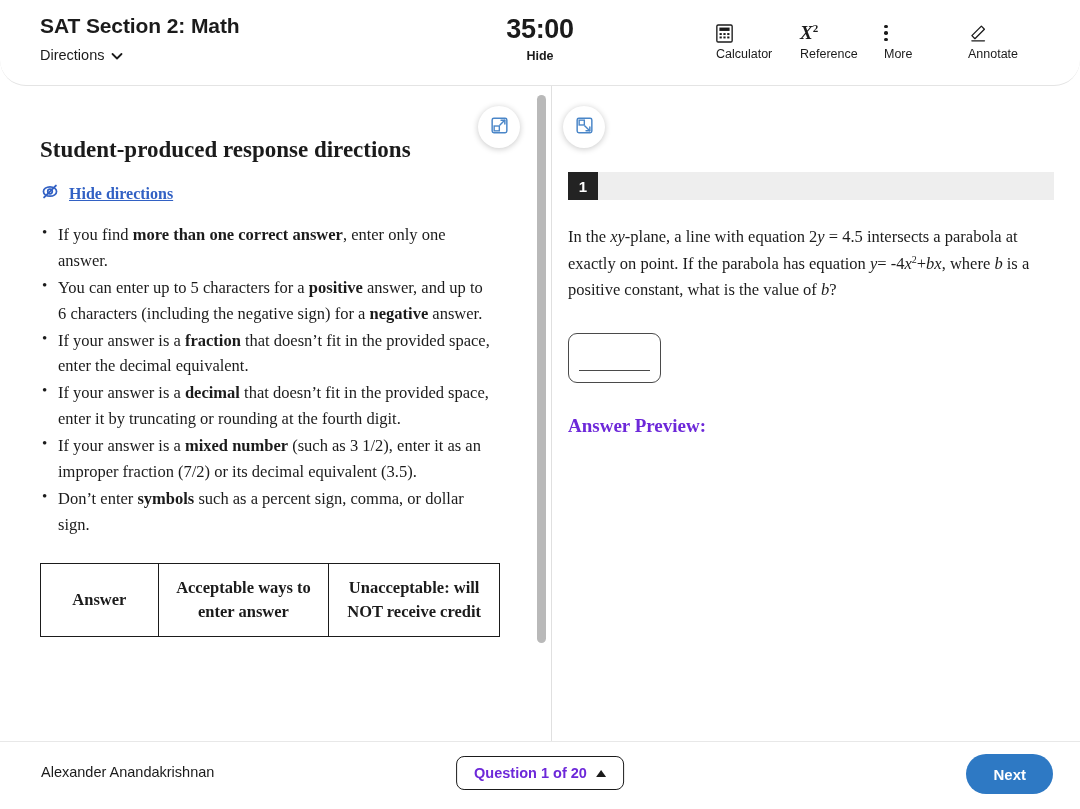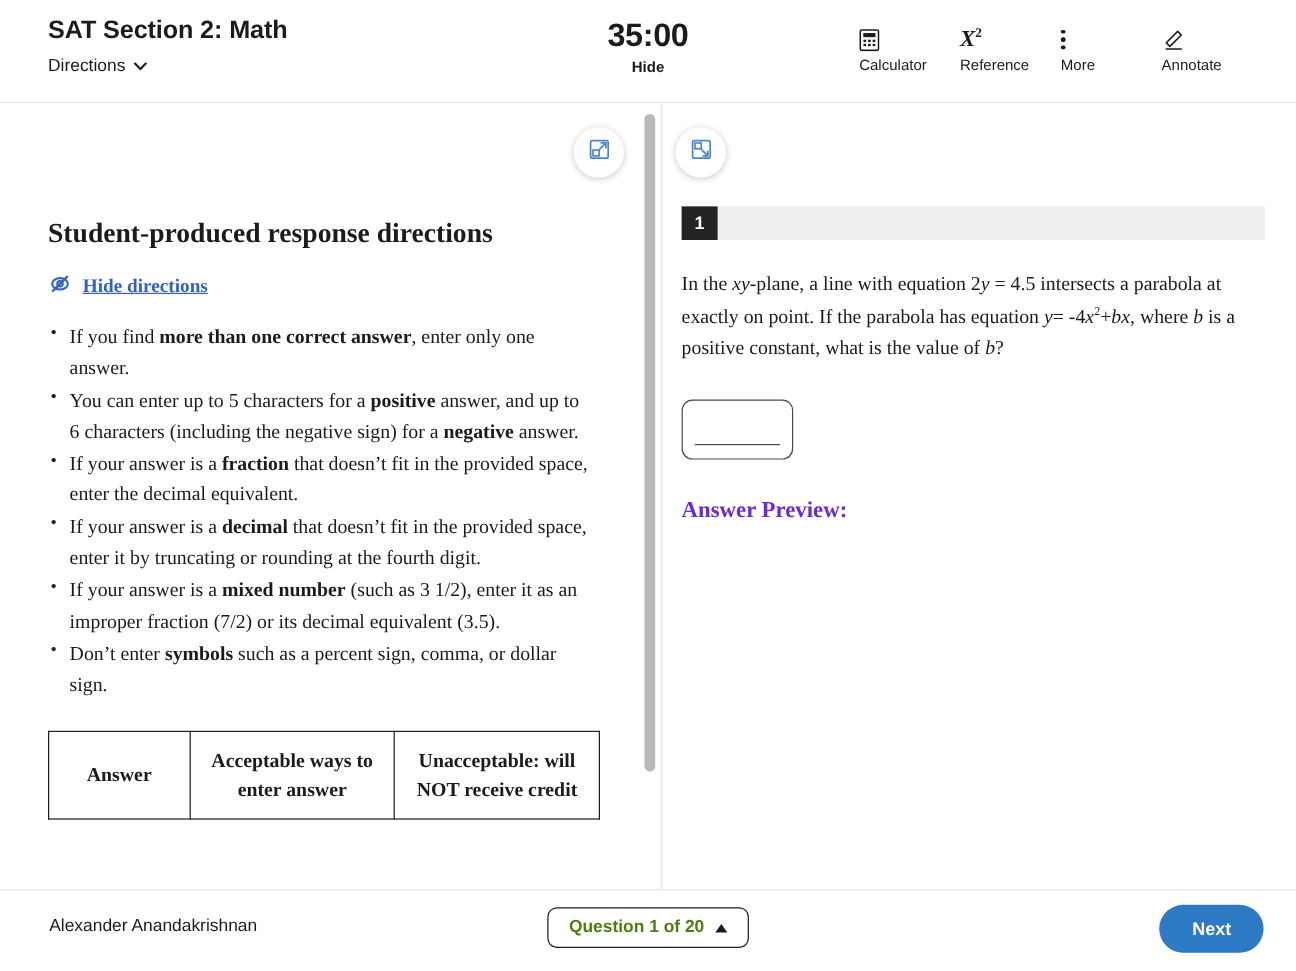--- a/index.html
+++ b/index.html
@@ -9,20 +9,21 @@
     font-family: "Liberation Sans", sans-serif;
     overflow: hidden;
   }
   body { position: relative; }
 
   
   .header {
     position: absolute; left: 0; top: 0; width: 1080px; height: 86px;
     background: #ffffff;
     border-bottom: 1px solid #e4e4e4;
+    border-radius: 26px;
   }
   .hdr-left { position: absolute; left: 40px; top: 14px; }
   .test-title {
     font-size: 21px; font-weight: 700; color: #1b1b1b;
     letter-spacing: -0.1px;
   }
   .directions-btn {
     margin-top: 9px; display: inline-flex; align-items: center; gap: 7px;
     font-size: 14.5px; color: #1b1b1b; cursor: pointer;
   }
@@ -77,21 +78,21 @@
   .expand-right { left: 563px; top: 20px; }
 
   
   .left-pane {
     position: absolute; left: 0; top: 0; width: 530px; height: 655px;
     padding: 0 40px; overflow: hidden;
   }
   .dir-head {
     font-family: "Liberation Serif", serif;
     font-size: 23px; font-weight: 700; color: #1b1b1b;
-    margin-top: 96px;
+    margin-top: 51px;
   }
   .hide-dir {
     margin-top: 20px; display: inline-flex; align-items: center; gap: 9px;
     color: #3261c4; cursor: pointer;
   }
   .hide-dir .hd-text {
     font-family: "Liberation Serif", serif;
     font-size: 16px; font-weight: 700; text-decoration: underline;
   }
   ul.dir-list {
@@ -161,21 +162,21 @@
   }
   .student-name {
     position: absolute; left: 41px; top: 22px;
     font-size: 14.5px; color: #1b1b1b;
   }
   .qnav {
     position: absolute; left: 50%; transform: translateX(-50%); top: 14px;
     height: 34px; padding: 0 17px; border: 1.3px solid #1b1b1b;
     border-radius: 8px; background: #fff; cursor: pointer;
     display: flex; align-items: center; gap: 9px;
-    font-size: 14.5px; font-weight: 700; color: #4d7c0f; justify-content: space-between;
+    font-size: 14.5px; font-weight: 700; color: #6d28d9; justify-content: space-between;
   }
   .caret-up {
     width: 0; height: 0; border-left: 5px solid transparent;
     border-right: 5px solid transparent; border-bottom: 7px solid #1b1b1b;
   }
   .next-btn {
     position: absolute; right: 27px; top: 12px;
     height: 40px; padding: 0 27px; border: none; border-radius: 21px;
     background: #2e79c4; color: #fff; font-size: 15px; font-weight: 700;
     font-family: "Liberation Sans", sans-serif; cursor: pointer;

